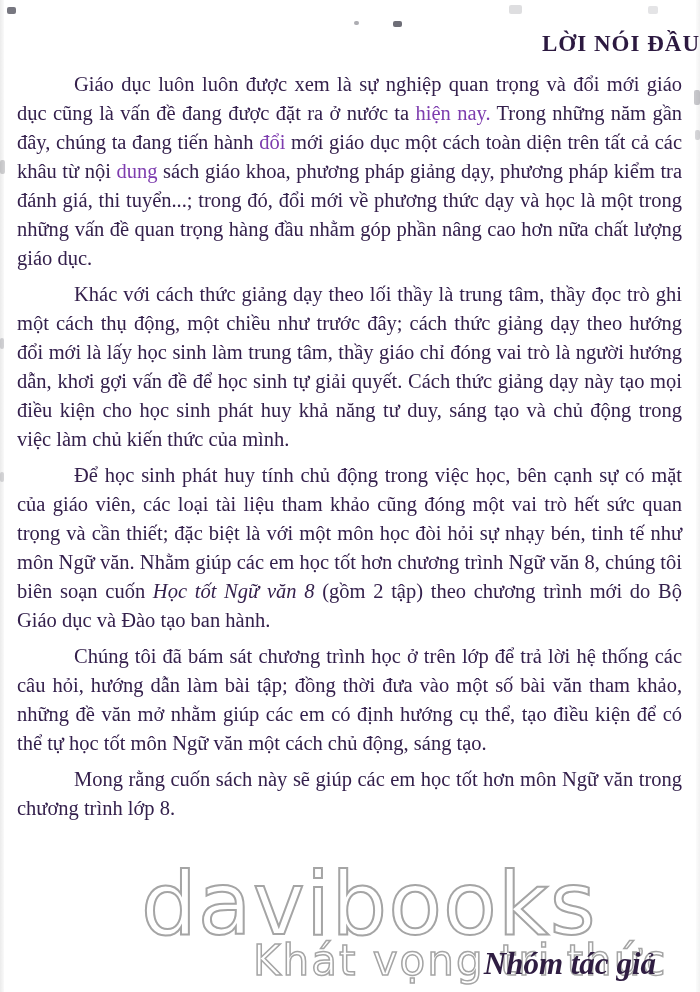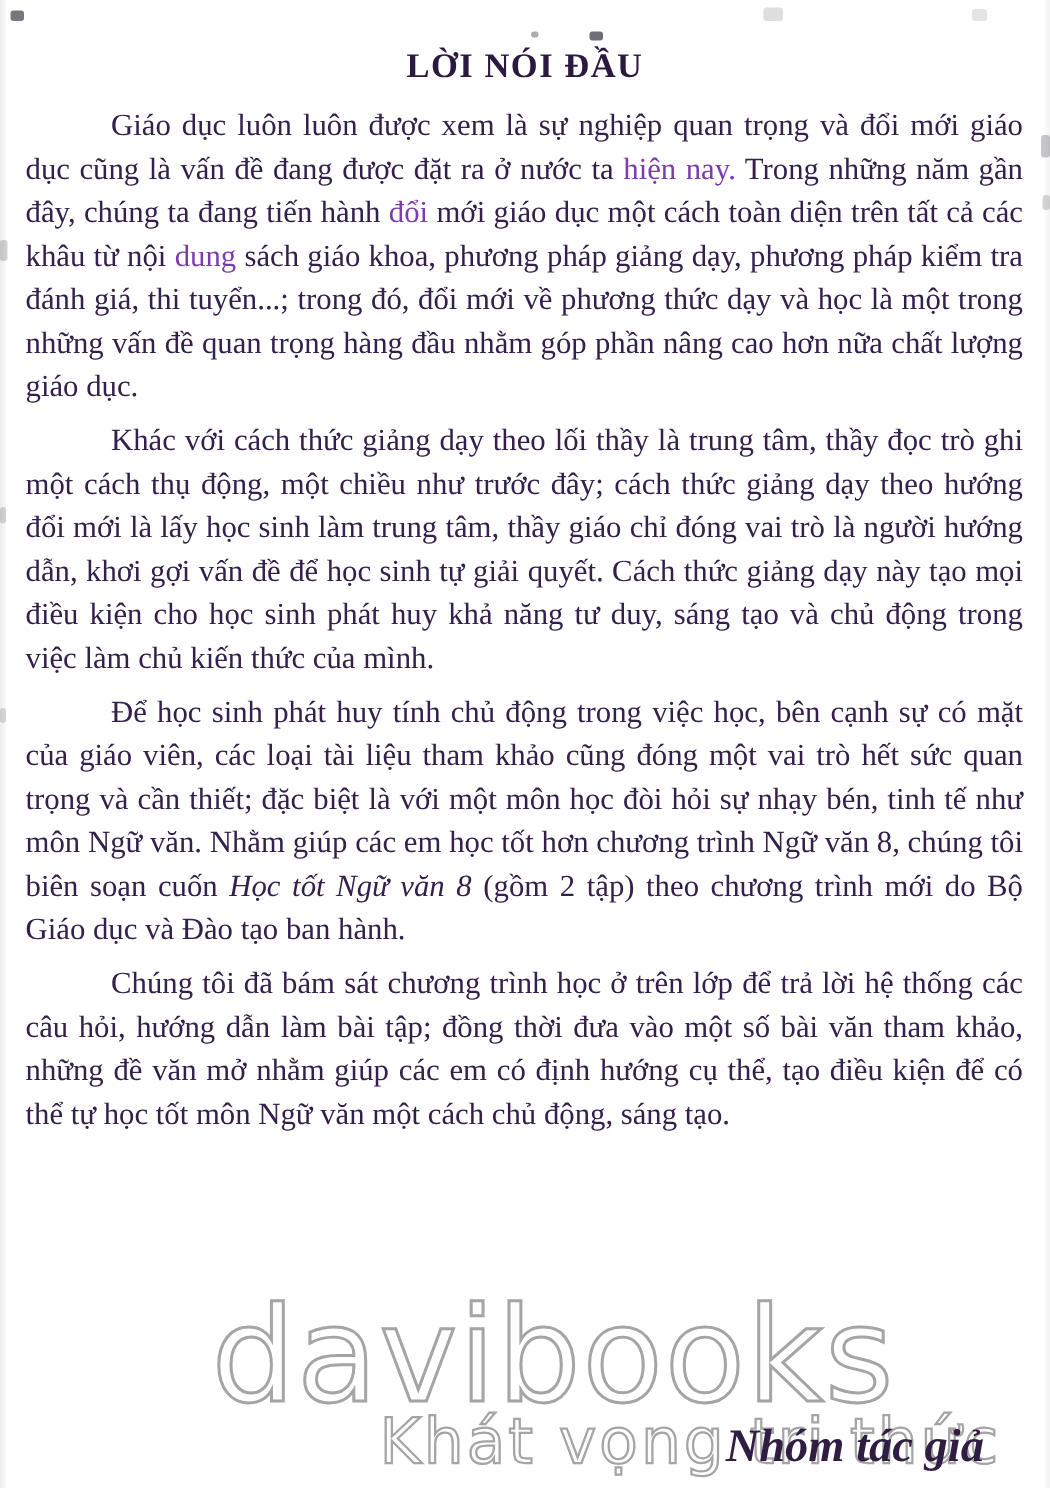--- a/index.html
+++ b/index.html
@@ -10,21 +10,21 @@
     font-family:"Liberation Serif","DejaVu Serif",serif;
     color:#34204c;
     overflow:hidden;
   }
   .edge { position:absolute; top:0; height:100%; width:4px; pointer-events:none; }
   .edge-left  { left:0;  background:linear-gradient(90deg,#e3e3e3,#f7f7f7); opacity:.7; }
   .edge-right { right:0; background:linear-gradient(270deg,#ececec,#fafafa); opacity:.7; }
 
   .title {
     margin:0; padding-top:31px;
-    text-align:center;
+    text-align:right;
     font-size:23px; font-weight:bold;
     letter-spacing:1px;
     color:#2c1940;
     position:relative; z-index:2;
   }
   .body-text {
     position:relative; z-index:2;
     margin:13px 18px 16px 17px;
     font-size:20.5px; line-height:29px;
     text-align:justify;
@@ -79,20 +79,21 @@
     <div class="wm-slogan">Khát vọng tri thức</div>
   </div>
 
   <h1 class="title">LỜI NÓI ĐẦU</h1>
 
   <div class="body-text">
       <p><span>Giáo dục luôn luôn được xem là sự nghiệp quan trọng và đổi mới giáo dục cũng là vấn đề đang được đặt ra ở nước ta </span><span class="violet">hiện nay.</span><span> Trong những năm gần đây, chúng ta đang tiến hành </span><span class="violet">đổi</span><span> mới giáo dục một cách toàn diện trên tất cả các khâu từ nội </span><span class="violet">dung</span><span> sách giáo khoa, phương pháp giảng dạy, phương pháp kiểm tra đánh giá, thi tuyển...; trong đó, đổi mới về phương thức dạy và học là một trong những vấn đề quan trọng hàng đầu nhằm góp phần nâng cao hơn nữa chất lượng giáo dục.</span></p>
       <p><span>Khác với cách thức giảng dạy theo lối thầy là trung tâm, thầy đọc trò ghi một cách thụ động, một chiều như trước đây; cách thức giảng dạy theo hướng đổi mới là lấy học sinh làm trung tâm, thầy giáo chỉ đóng vai trò là người hướng dẫn, khơi gợi vấn đề để học sinh tự giải quyết. Cách thức giảng dạy này tạo mọi điều kiện cho học sinh phát huy khả năng tư duy, sáng tạo và chủ động trong việc làm chủ kiến thức của mình.</span></p>
       <p><span>Để học sinh phát huy tính chủ động trong việc học, bên cạnh sự có mặt của giáo viên, các loại tài liệu tham khảo cũng đóng một vai trò hết sức quan trọng và cần thiết; đặc biệt là với một môn học đòi hỏi sự nhạy bén, tinh tế như môn Ngữ văn. Nhằm giúp các em học tốt hơn chương trình Ngữ văn 8, chúng tôi biên soạn cuốn </span><span class="bolditalic">Học tốt Ngữ văn 8</span><span> (gồm 2 tập) theo chương trình mới do Bộ Giáo dục và Đào tạo ban hành.</span></p>
       <p><span>Chúng tôi đã bám sát chương trình học ở trên lớp để trả lời hệ thống các câu hỏi, hướng dẫn làm bài tập; đồng thời đưa vào một số bài văn tham khảo, những đề văn mở nhằm giúp các em có định hướng cụ thể, tạo điều kiện để có thể tự học tốt môn Ngữ văn một cách chủ động, sáng tạo.</span></p>
+      <p><span>Mong rằng cuốn sách này sẽ giúp các em học tốt hơn môn Ngữ văn trong chương trình lớp 8.</span></p>
     </div>
 
   <div class="signature">Nhóm tác giả</div>
 
   <div class="art a1"></div>
   <div class="art a2"></div>
   <div class="art a3"></div>
   <div class="art a4"></div>
   <div class="art a5"></div>
   <div class="art a6"></div>

